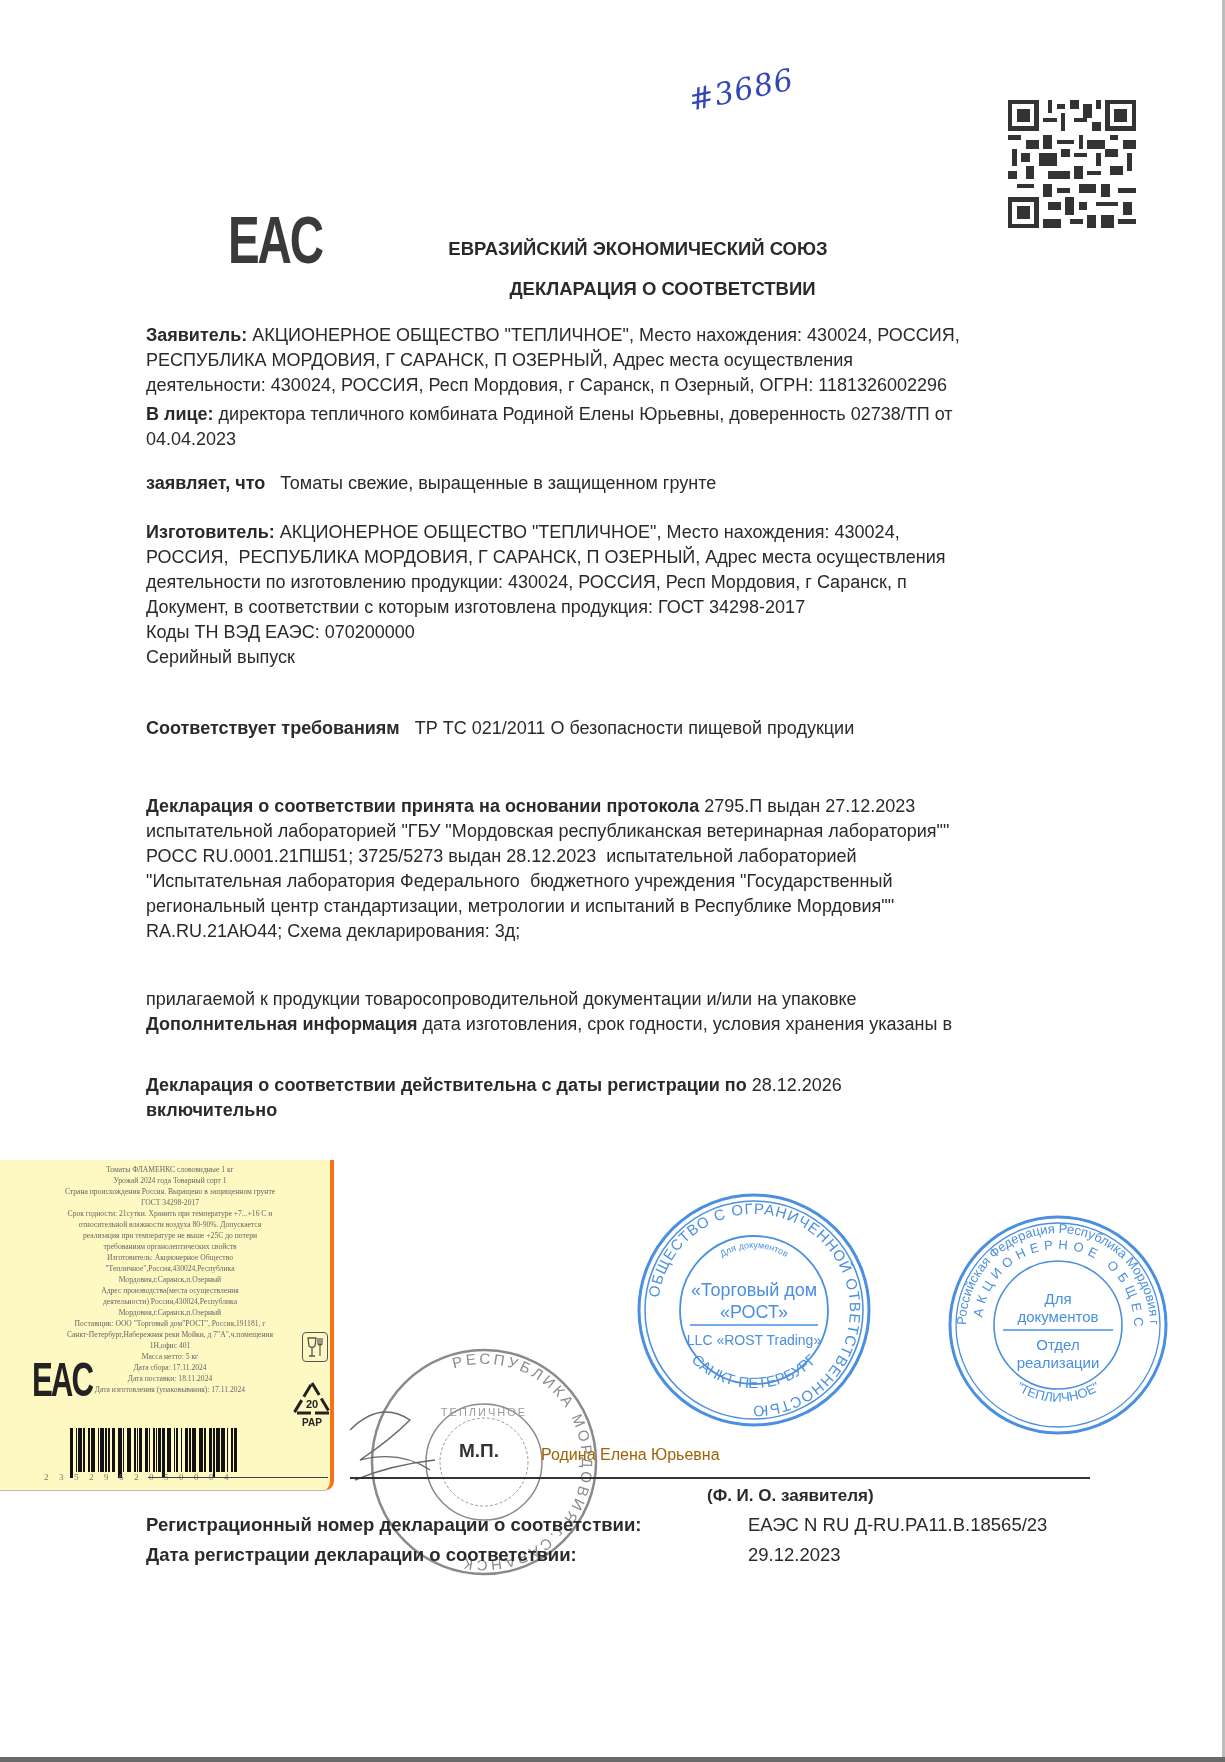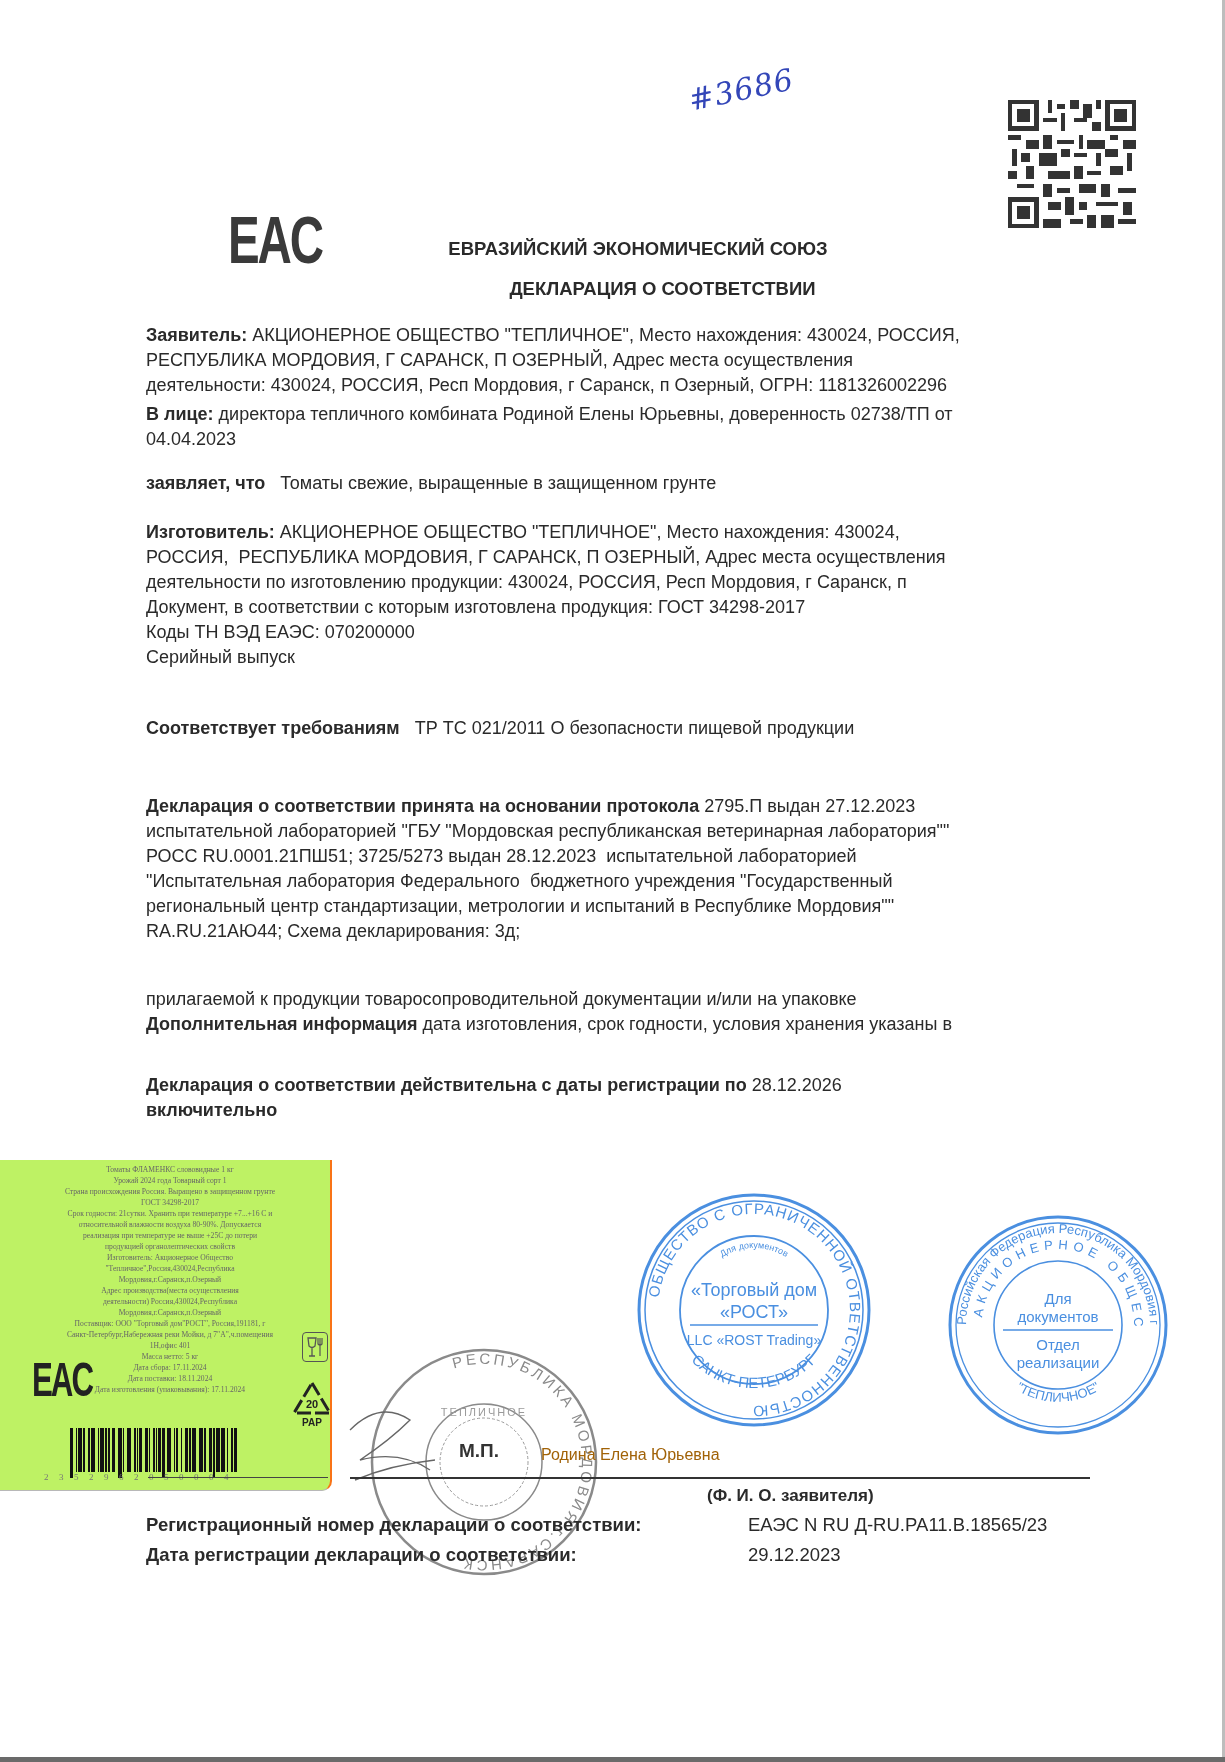--- a/index.html
+++ b/index.html
@@ -10,21 +10,21 @@
   .scan-edge-bottom{position:absolute;left:0;bottom:0;width:1225px;height:5px;background:#6a6a6a;}
   .hand-num{font-family:"DejaVu Serif",serif;font-style:italic;color:#3346b8;font-size:30px;transform:rotate(-12deg);left:688px;top:72px;letter-spacing:1px;}
   .eac{font-family:"Liberation Sans",sans-serif;font-weight:bold;color:#3a3a3a;letter-spacing:-3px;}
   .eac-main{left:228px;top:202px;font-size:66px;transform:scaleX(0.72);transform-origin:left top;}
   .hdr{width:1225px;left:0;text-align:center;font-weight:bold;font-size:18.5px;color:#2a2a2a;}
   .hdr1{top:238px;padding-left:51px;box-sizing:border-box;}
   .hdr2{top:278px;padding-left:100px;box-sizing:border-box;}
   .qr{left:1008px;top:100px;width:128px;height:128px;}
   .para{left:146px;width:950px;font-size:18px;line-height:25px;color:#2a2a2a;}
   .lbl{font-weight:bold;}
-  .label-sticker{left:0;top:1160px;width:330px;height:330px;background:#bef264;border-bottom:1px solid #b8b8b8;border-right:2px solid #f97316;border-bottom-right-radius:10px;}
+  .label-sticker{left:0;top:1160px;width:330px;height:330px;background:#fef9c3;border-bottom:1px solid #b8b8b8;border-right:4px solid #f97316;border-bottom-right-radius:10px;}
   .label-text{position:absolute;left:30px;top:4px;width:280px;text-align:center;font-family:"Liberation Serif",serif;font-size:7.6px;line-height:11px;color:#666;}
   .label-eac{position:absolute;left:32px;top:192px;font-size:48px;transform:scaleX(0.65);transform-origin:left top;color:#222;}
   .glass-icon{position:absolute;left:302px;top:172px;width:24px;height:28px;border:1.5px solid #555;border-radius:4px;}
   .recycle-icon{position:absolute;left:290px;top:220px;width:44px;height:48px;}
   .barcode{position:absolute;left:68px;top:268px;width:208px;height:50px;}
   .barcode-digits{position:absolute;left:44px;top:312px;width:260px;font-size:9px;color:#777;letter-spacing:10.5px;font-family:"Liberation Serif",serif;}
   .stamp{position:absolute;}
   .sig-line{left:350px;top:1477px;width:740px;height:2px;background:#333;}
   .sig-line-left{left:148px;top:1477px;width:180px;height:1px;background:#444;}
   .mp{left:459px;top:1440px;font-weight:bold;font-size:19px;color:#333;}
@@ -158,21 +158,21 @@
 
 <div class="abs label-sticker">
   <div class="label-text">
     <div>Томаты ФЛАМЕНКС слововидные 1 кг</div>
     <div>Урожай 2024 года Товарный сорт 1</div>
     <div>Страна происхождения Россия. Выращено в защищенном грунте</div>
     <div>ГОСТ 34298-2017</div>
     <div>Срок годности: 21сутки. Хранить при температуре +7...+16 С и</div>
     <div>относительной влажности воздуха 80-90%. Допускается</div>
     <div>реализация при температуре не выше +25С до потери</div>
-    <div>продукцией органолептических свойств</div>
+    <div>требованиям органолептических свойств</div>
     <div>Изготовитель: Акционерное Общество</div>
     <div>"Тепличное",Россия,430024,Республика</div>
     <div>Мордовия,г.Саранск,п.Озерный</div>
     <div>Адрес производства(места осуществления</div>
     <div>деятельности) Россия,430024,Республика</div>
     <div>Мордовия,г.Саранск,п.Озерный</div>
     <div>Поставщик: ООО "Торговый дом"РОСТ", Россия,191181, г</div>
     <div>Санкт-Петербург,Набережная реки Мойки, д 7"А",ч.помещения</div>
     <div>1Н,офис 401</div>
     <div>Масса нетто: 5 кг</div>

